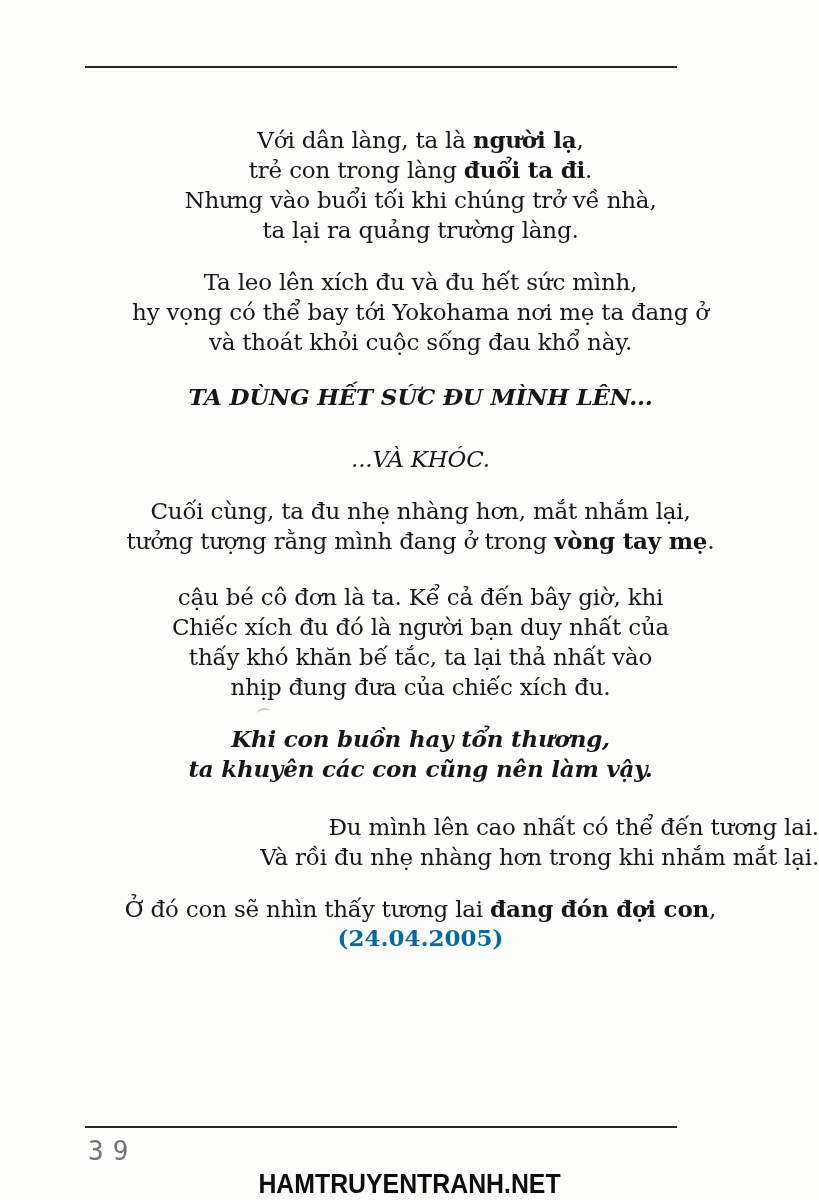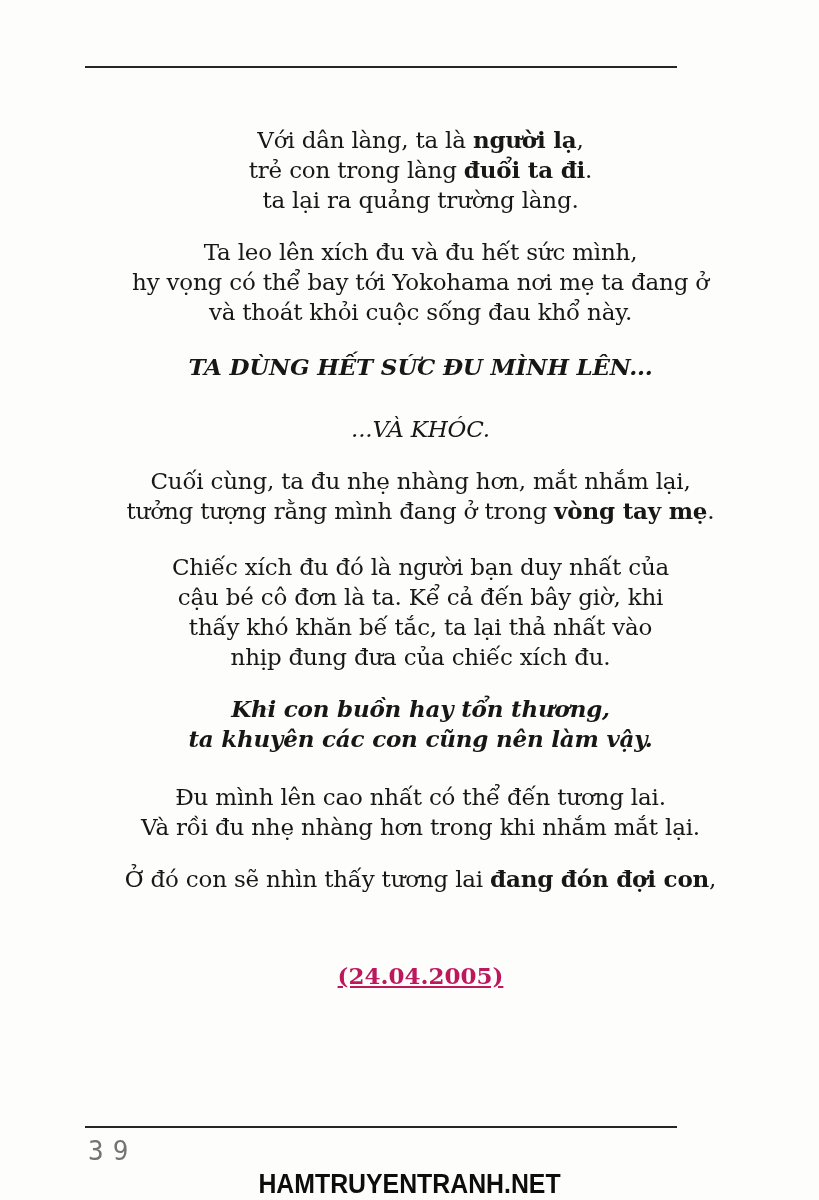--- a/index.html
+++ b/index.html
@@ -34,33 +34,31 @@
     line-height: 30px;
     letter-spacing: -0.2px;
   }
   .stanza:nth-child(1) { margin-top: 125px; }
   .stanza:nth-child(2) { margin-top: 22px; }
   .stanza:nth-child(3) { margin-top: 25px; }
   .stanza:nth-child(4) { margin-top: 32px; }
   .stanza:nth-child(5) { margin-top: 22px; }
   .stanza:nth-child(6) { margin-top: 26px; }
   .stanza:nth-child(7) { margin-top: 22px; }
-  .stanza:nth-child(8) { margin-top: 28px; }
+  .stanza:nth-child(8) { margin-top: 28px; text-align: right; }
   .stanza:nth-child(9) { margin-top: 22px; }
   .stanza.bold-italic { font-style: italic; font-weight: bold; }
   .stanza.italic { font-style: italic; }
   .stanza .b { font-weight: bold; }
 
   .date-caption {
-    margin-top: 68px;
     font-size: 23px;
     line-height: 28px;
     font-weight: bold;
-    color: #be185d;
-    text-decoration: underline;
+    color: #0369a1;
   }
 
   .page-number {
     position: absolute;
     left: 88px;
     top: 1136px;
     font-family: "DejaVu Sans Mono", monospace;
     font-size: 26px;
     letter-spacing: 9px;
     color: #737373;
@@ -96,40 +94,41 @@
 
 <div class="page">
 
   <div class="rule rule-top"></div>
 
   <div class="poem">
 
   <div class="stanza normal">
         <div class="line"><span>Với dân làng, ta là </span><span class="b">người lạ</span><span>,</span></div>
         <div class="line"><span>trẻ con trong làng </span><span class="b">đuổi ta đi</span><span>.</span></div>
+        <div class="line"><span>Nhưng vào buổi tối khi chúng trở về nhà,</span></div>
         <div class="line"><span>ta lại ra quảng trường làng.</span></div>
       </div>
       <div class="stanza normal">
         <div class="line"><span>Ta leo lên xích đu và đu hết sức mình,</span></div>
         <div class="line"><span>hy vọng có thể bay tới Yokohama nơi mẹ ta đang ở</span></div>
         <div class="line"><span>và thoát khỏi cuộc sống đau khổ này.</span></div>
       </div>
       <div class="stanza bold-italic">
         <div class="line"><span>TA DÙNG HẾT SỨC ĐU MÌNH LÊN...</span></div>
       </div>
       <div class="stanza italic">
         <div class="line"><span>...VÀ KHÓC.</span></div>
       </div>
       <div class="stanza normal">
         <div class="line"><span>Cuối cùng, ta đu nhẹ nhàng hơn, mắt nhắm lại,</span></div>
         <div class="line"><span>tưởng tượng rằng mình đang ở trong </span><span class="b">vòng tay mẹ</span><span>.</span></div>
       </div>
       <div class="stanza normal">
+        <div class="line"><span>cậu bé cô đơn là ta. Kể cả đến bây giờ, khi</span></div>
         <div class="line"><span>Chiếc xích đu đó là người bạn duy nhất của</span></div>
-        <div class="line"><span>cậu bé cô đơn là ta. Kể cả đến bây giờ, khi</span></div>
         <div class="line"><span>thấy khó khăn bế tắc, ta lại thả nhất vào</span></div>
         <div class="line"><span>nhịp đung đưa của chiếc xích đu.</span></div>
       </div>
       <div class="stanza bold-italic">
         <div class="line"><span>Khi con buồn hay tổn thương,</span></div>
         <div class="line"><span>ta khuyên các con cũng nên làm vậy.</span></div>
       </div>
       <div class="stanza normal">
         <div class="line"><span>Đu mình lên cao nhất có thể đến tương lai.</span></div>
         <div class="line"><span>Và rồi đu nhẹ nhàng hơn trong khi nhắm mắt lại.</span></div>

